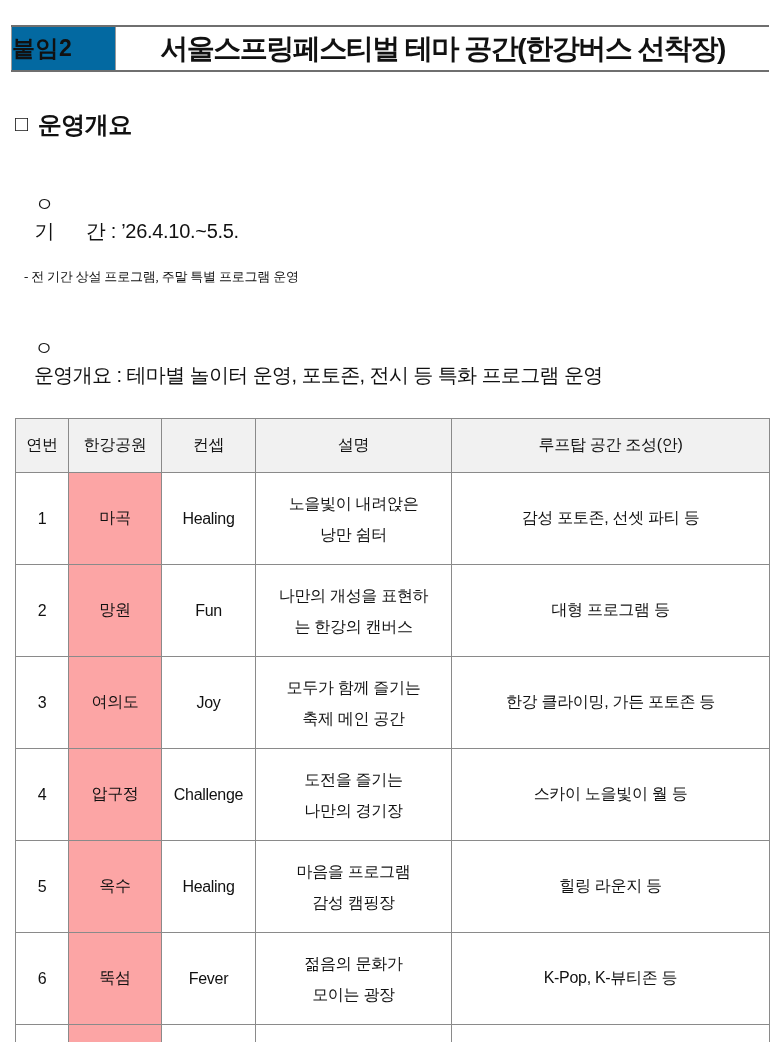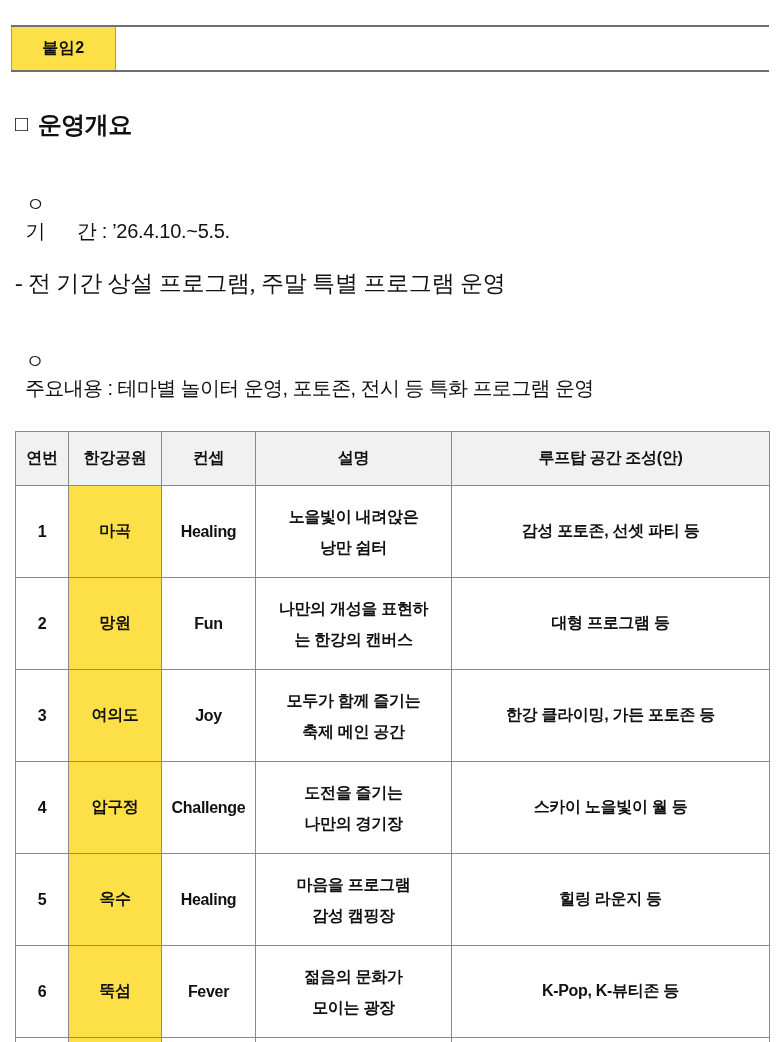--- a/index.html
+++ b/index.html
@@ -11,92 +11,93 @@
   }
 
   
   .doc-header {
     margin: 25px 11px 0 11px;
     border-top: 2px solid #6f6f6f;
     border-bottom: 2px solid #6f6f6f;
     display: flex; align-items: stretch; height: 47px;
   }
   .tag-box {
-    width: 105px; background: #fde047;
+    width: 105px; background: #0369a1;
     border-left: 1px solid #9a9a9a; border-right: 1px solid #9a9a9a;
-    display: flex; align-items: center; justify-content: center;
-    font-size: 16px; font-weight: bold; letter-spacing: 0.5px;
+    display: flex; align-items: center; justify-content: flex-start;
+    font-size: 23px; font-weight: bold; letter-spacing: 0.5px;
   }
   .doc-title {
     flex: 1; display: flex; align-items: center; justify-content: center;
     font-size: 28px; font-weight: 800; letter-spacing: -1.5px;
     white-space: nowrap;
   }
 
   
   .section-heading {
     margin: 37px 0 0 15px;
     font-size: 24px; font-weight: 800; letter-spacing: -0.5px;
     display: flex; align-items: center; gap: 10px;
   }
   .square-bullet { font-weight: 400; font-size: 22px; position: relative; top: -1px; }
 
-  .ov-line { margin-left: 15px; white-space: pre; letter-spacing: -0.3px; }
+  .ov-line { margin-left: 24px; white-space: pre; letter-spacing: -0.3px; }
   .ov-period { margin-top: 27px; font-size: 20px; }
   .ov-period-note {
-    margin-top: 23px; font-size: 23px;
+    margin-top: 23px; font-size: 13px;
     font-family: "Liberation Serif", "DejaVu Serif", serif;
     letter-spacing: -0.2px;
   }
   .ov-main { margin-top: 26px; font-size: 20px; letter-spacing: -0.6px; }
   .ov-bullet { margin-right: 9px; }
 
   
   table.theme-table {
     border-collapse: collapse; table-layout: fixed;
     margin: 29px 11px 0 15px; width: 754px;
   }
   .theme-table th, .theme-table td {
     border: 1px solid #8a8a8a;
     text-align: center; vertical-align: middle;
-    font-size: 16px; font-weight: 700; letter-spacing: -0.3px;
+    font-size: 16px; font-weight: 400; letter-spacing: -0.3px;
     padding: 0 4px; overflow: hidden;
   }
   .theme-table thead tr { height: 54px; }
   .theme-table tbody tr { height: 92px; }
   .theme-table thead th { background: #f1f1f1; }
-  .theme-table td.park-cell { background: #fde047; }
+  .theme-table td.park-cell { background: #fca5a5; }
   .desc-line { line-height: 31px; }
   .col-no { width: 53px; } .col-park { width: 93px; } .col-concept { width: 94px; }
   .col-desc { width: 196px; } .col-rooftop { width: 318px; }
 </style>
 </head>
 <body>
 
 <div class="doc-header">
   <div class="tag-box">
     <span>붙임2</span>
   </div>
+  <div class="doc-title">서울스프링페스티벌 테마 공간(한강버스 선착장)</div>
 </div>
 
 <div class="section-heading">
   <span class="square-bullet">□</span>
   <span>운영개요</span>
 </div>
 
 <div class="ov-line ov-period">
   <span class="ov-bullet">ㅇ</span>
   <span>기      간 : ’26.4.10.~5.5.</span>
 </div>
 
 <div class="ov-line ov-period-note">- 전 기간 상설 프로그램, 주말 특별 프로그램 운영</div>
 
 <div class="ov-line ov-main">
   <span class="ov-bullet">ㅇ</span>
-  <span>주요내용 : 테마별 놀이터 운영, 포토존, 전시 등 특화 프로그램 운영</span>
+  <span>운영개요 : 테마별 놀이터 운영, 포토존, 전시 등 특화 프로그램 운영</span>
 </div>
 
 <table class="theme-table">
   <colgroup>
     <col class="col-no">
       <col class="col-park">
       <col class="col-concept">
       <col class="col-desc">
       <col class="col-rooftop">
   </colgroup>

